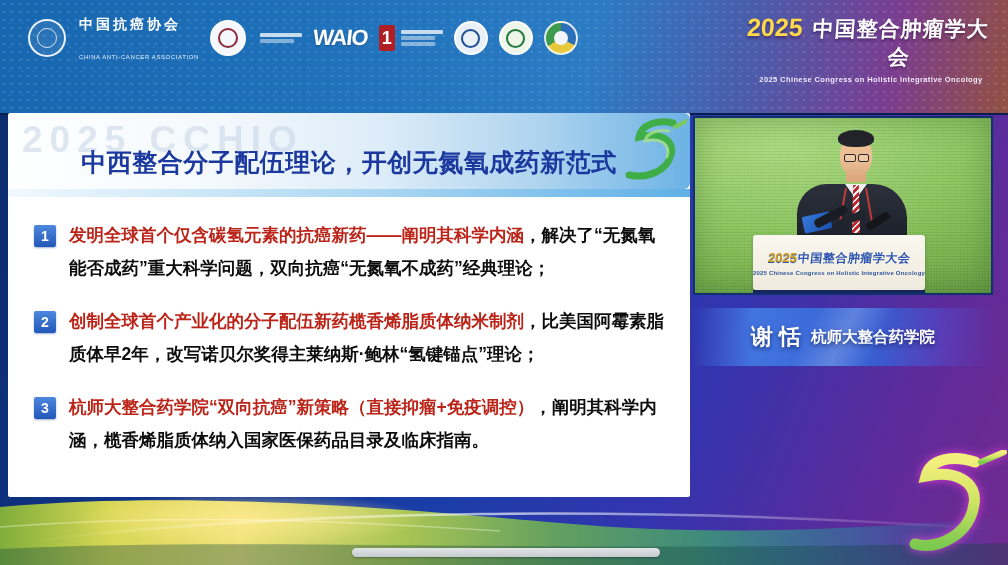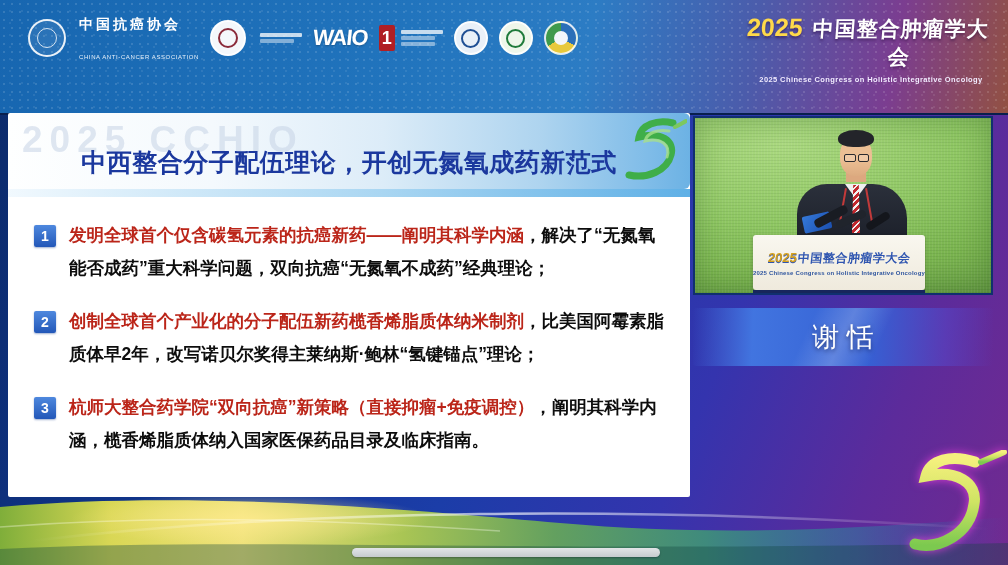--- a/index.html
+++ b/index.html
@@ -115,21 +115,21 @@
   .name-bar{
     position:absolute;left:693px;top:308px;width:300px;height:58px;
     display:flex;align-items:center;justify-content:center;gap:10px;border-radius:3px;
     background:linear-gradient(92deg,rgba(25,70,190,0) 0%,rgba(66,122,228,.92) 20%,rgba(52,100,215,.94) 58%,rgba(86,72,202,.55) 84%,rgba(115,50,180,0) 100%);
     overflow:hidden;
   }
   .name-bar::before{
     content:"";position:absolute;left:0;top:0;width:100%;height:100%;
     background:linear-gradient(115deg,transparent 38%,rgba(255,255,255,.20) 50%,transparent 62%);
   }
-  .spk-name{position:relative;color:#fff;font-size:27px;font-weight:400;text-shadow:0 2px 4px rgba(0,10,50,.55);white-space:nowrap;}
+  .spk-name{position:relative;color:#fff;font-size:22px;font-weight:700;text-shadow:0 2px 4px rgba(0,10,50,.55);white-space:nowrap;}
   .spk-aff{position:relative;color:#fff;font-size:15.5px;font-weight:700;text-shadow:0 2px 4px rgba(0,10,50,.55);white-space:nowrap;}
   
   .wave-band{position:absolute;left:0;top:497px;width:1008px;height:68px;}
   .progress-bar{
     position:absolute;left:352px;top:548px;width:308px;height:9px;border-radius:5px;
     background:linear-gradient(180deg,#e2e5e7,#c6cbce);box-shadow:0 1px 2px rgba(0,0,30,.3);
   }
   .glow5{position:absolute;left:903px;top:450px;}
 </style>
 </head>
@@ -229,20 +229,21 @@
         <span class="pod-year">2025</span>
         <span class="pod-cn">中国整合肿瘤学大会</span>
       </div>
       <div class="pod-en">2025 Chinese Congress on Holistic Integrative Oncology</div>
     </div>
     <div class="podium-base"></div>
   </div>
 
   <div class="name-bar">
     <span class="spk-name">谢 恬</span>
+    <span class="spk-aff">杭师大整合药学院</span>
   </div>
 
   <svg class="wave-band" width="1008" height="68" viewBox="0 0 1008 68">
     <defs>
       <linearGradient id="gBand" x1="0" y1="0" x2="1" y2="0">
         <stop offset="0" stop-color="#7fae3a"></stop>
         <stop offset=".11" stop-color="#d9d755"></stop>
         <stop offset=".24" stop-color="#efe27b"></stop>
         <stop offset=".40" stop-color="#a9c554"></stop>
         <stop offset=".55" stop-color="#63a05f"></stop>

